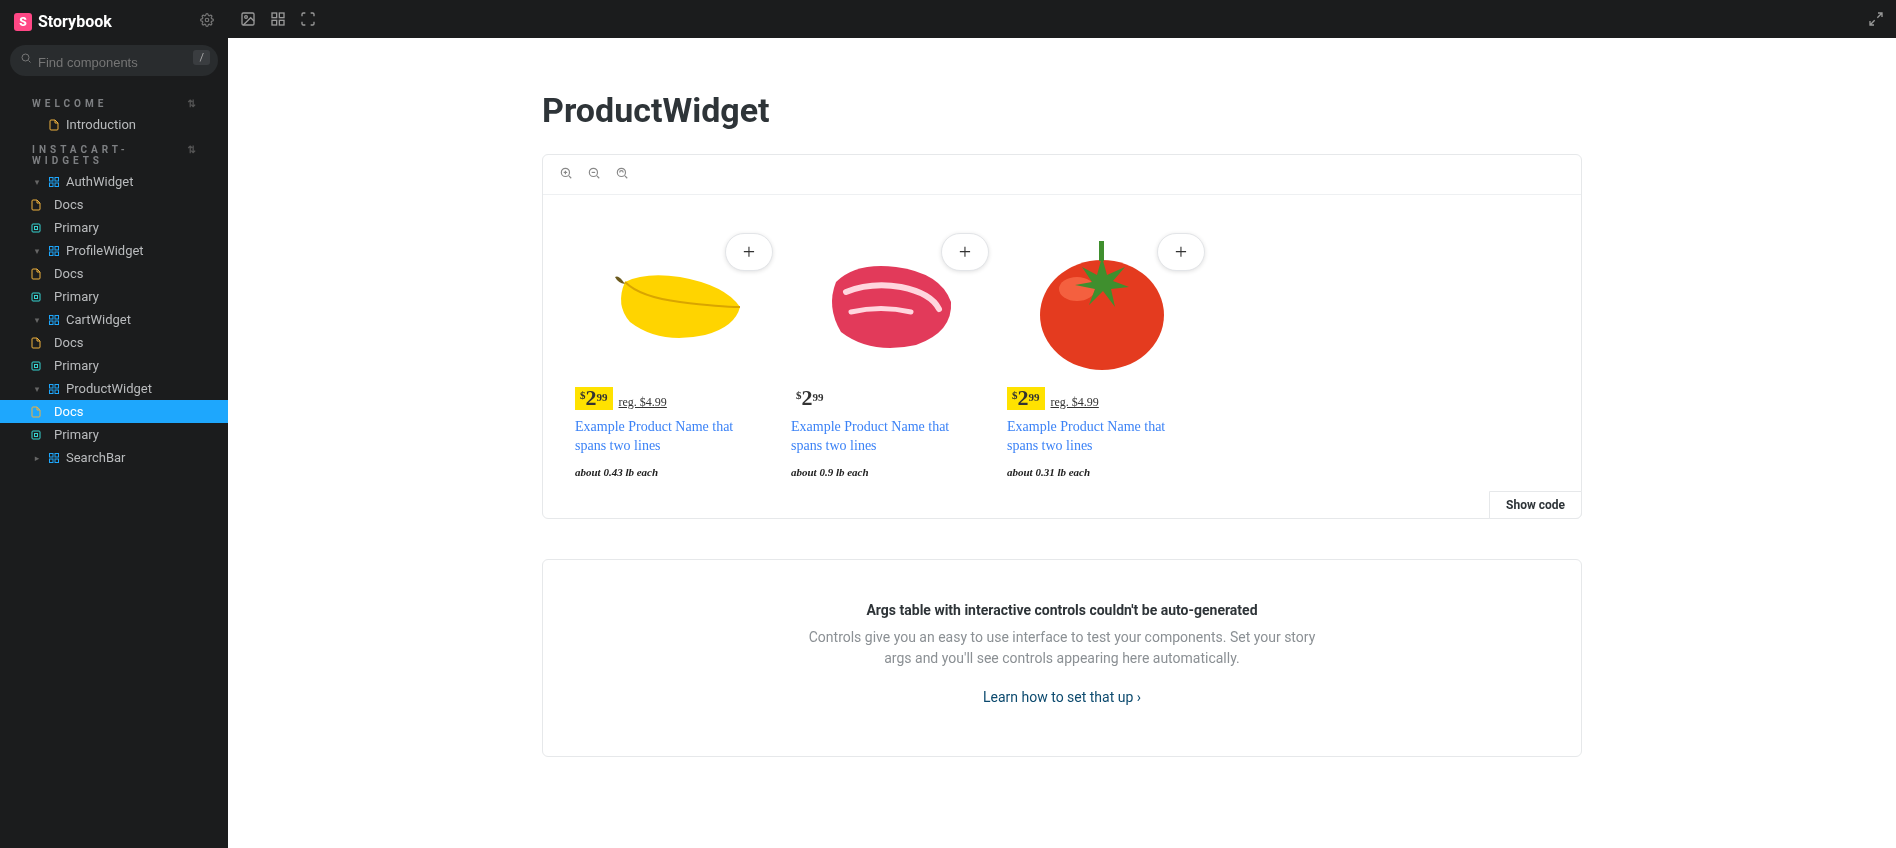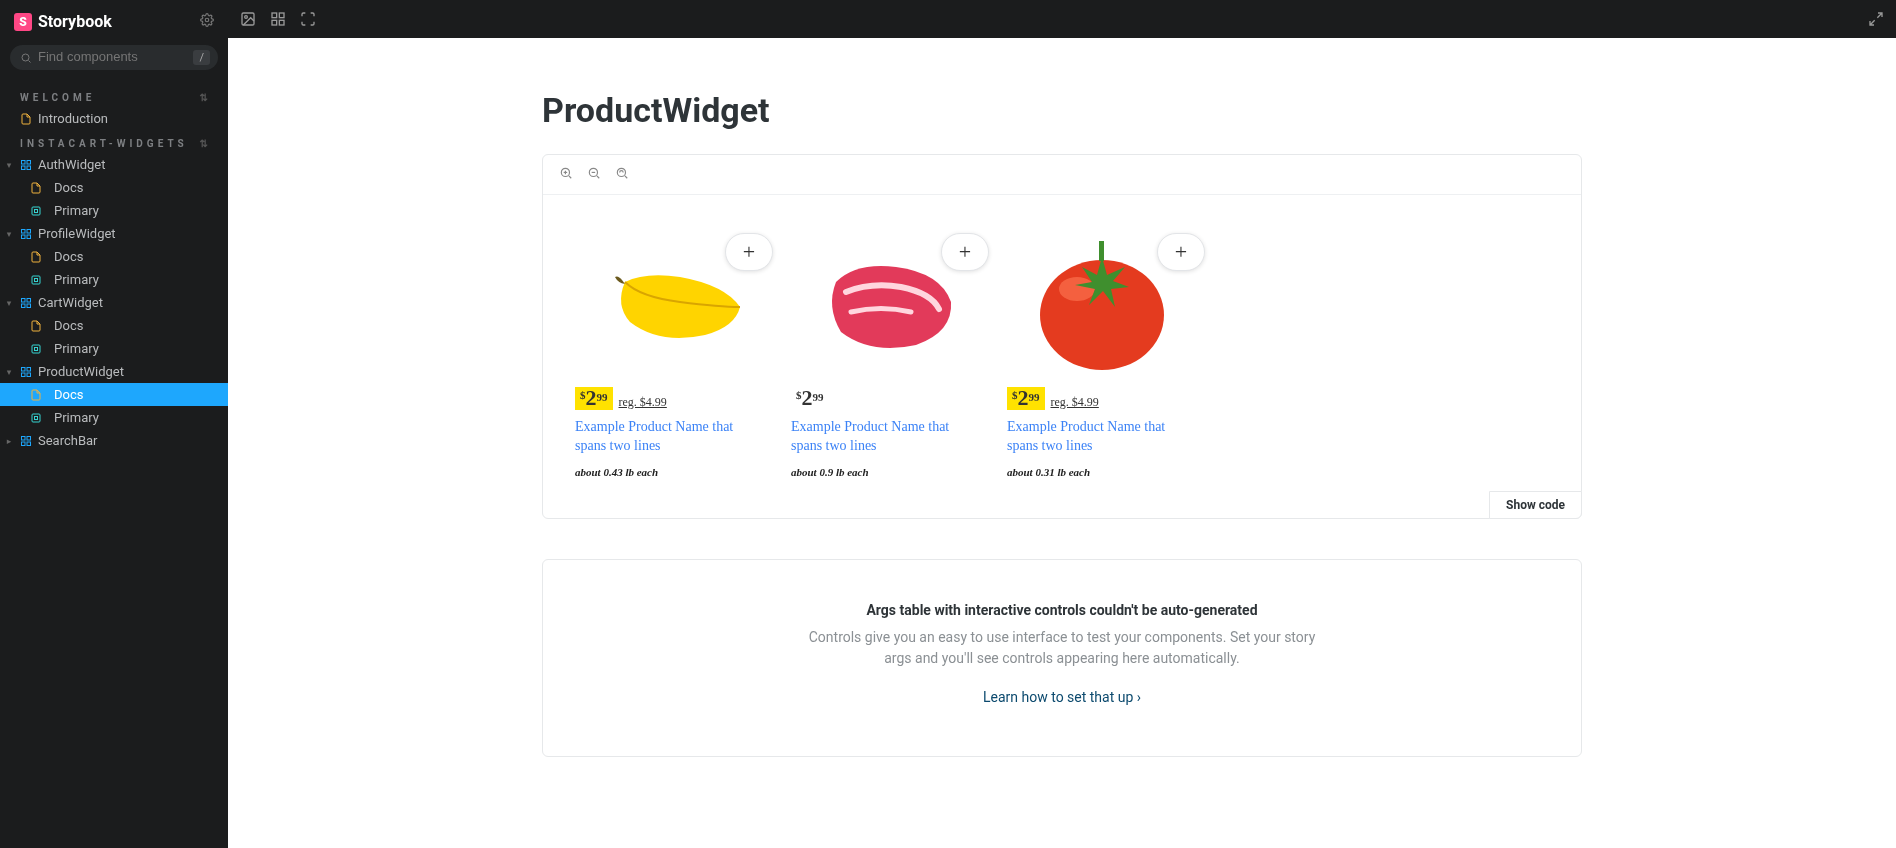--- a/index.html
+++ b/index.html
@@ -5,31 +5,31 @@
 * { margin:0; padding:0; box-sizing:border-box; }
 body { font-family:-apple-system,BlinkMacSystemFont,"Segoe UI",Roboto,sans-serif; background:#fff; color:#333; width:1896px; height:848px; overflow:hidden; }
 
 
 .sidebar { position:fixed; left:0; top:0; width:228px; height:100%; background:#1b1c1d; color:#999; font-size:13px; }
 .sb-head { display:flex; align-items:center; justify-content:space-between; padding:12px 14px 8px; }
 .sb-logo { display:flex; align-items:center; gap:6px; color:#fff; font-weight:700; font-size:16px; }
 .sb-logo-badge { width:18px; height:18px; background:#ff4785; border-radius:3px; display:inline-flex; align-items:center; justify-content:center; color:#fff; font-size:12px; font-weight:900; }
 .sb-gear { color:#777; }
 .sb-search { margin:6px 10px 14px; position:relative; }
-.sb-search input { width:100%; background:#292c2e; border:none; border-radius:16px; padding:4px 28px 6px 28px; color:#aaa; font-size:13px; outline:none; }
+.sb-search input { width:100%; background:#292c2e; border:none; border-radius:16px; padding:10px 28px 6px 28px; color:#aaa; font-size:13px; outline:none; }
 .sb-search .mag { position:absolute; left:10px; top:7px; color:#777; }
 .sb-search .kbd { position:absolute; right:8px; top:5px; background:#3a3d40; color:#aaa; font-size:11px; padding:1px 6px; border-radius:3px; }
 
-.sb-group-title { display:flex; justify-content:space-between; padding:8px 20px 4px; color:#7d7f82; font-size:10px; letter-spacing:4px; font-weight:700; }
+.sb-group-title { display:flex; justify-content:space-between; padding:8px 32px 4px; color:#7d7f82; font-size:10px; letter-spacing:4px; font-weight:700; }
 .sb-item { display:flex; align-items:center; gap:6px; padding:4px 10px 4px; color:#b9bbbd; font-size:13px; cursor:pointer; }
 .sb-item.active { background:#1ea7fd; color:#fff; }
 .sb-caret { width:10px; text-align:center; color:#666; font-size:9px; }
 .sb-icon { width:12px; height:12px; display:inline-flex; align-items:center; justify-content:center; }
 .sb-icon svg { width:12px; height:12px; }
-.ind1 { padding-left:4px; }
+.ind1 { padding-left:32px; }
 .ind2 { padding-left:30px;gap:12px; }
 
 
 .topbar { position:fixed; left:228px; right:0; top:0; height:38px; background:#1b1c1d; display:flex; align-items:center; padding:0 12px; gap:14px; }
 .tb-icon { color:#999; width:16px; height:16px; }
 .tb-right { margin-left:auto; color:#999; }
 
 
 .main { position:absolute; left:228px; top:38px; right:0; bottom:0; background:#fff; overflow:auto; padding:40px 0 60px; }
 .content { width:1040px; margin:0 auto; }

